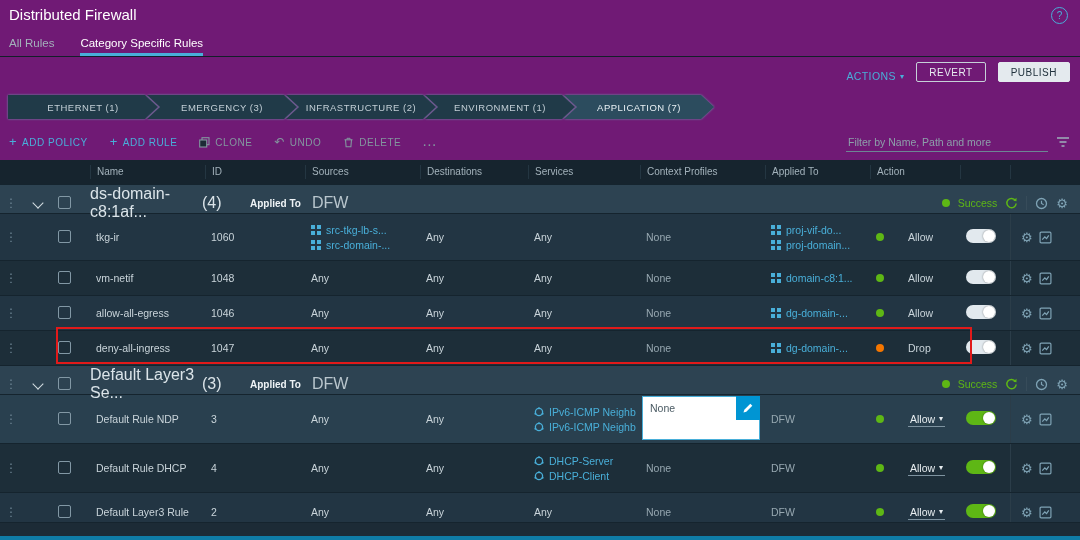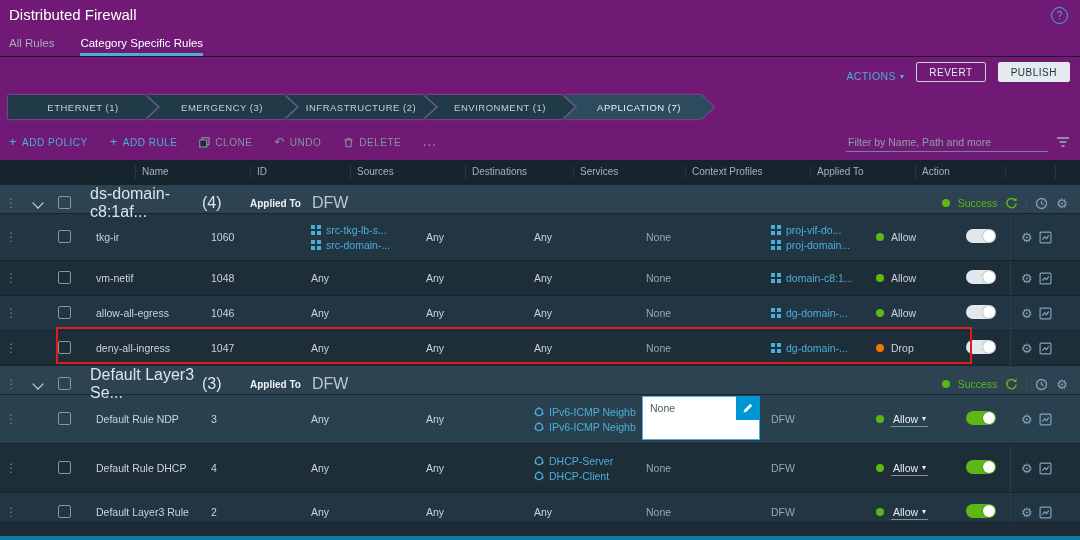--- a/index.html
+++ b/index.html
@@ -47,21 +47,21 @@
   .filterbox{margin-left:auto;margin-right:10px;display:flex;align-items:center;gap:8px;}
   .filterbox input{width:198px;background:transparent;border:none;border-bottom:1px solid #6d8694;
         color:#cfd9de;font-size:10.5px;font-family:"Liberation Sans",sans-serif;padding:3px 2px;outline:none;}
   .filterbox input::placeholder{color:#8da0aa;}
 
   
   .table{position:absolute;top:160px;left:0;right:0;}
   .row{display:grid;grid-template-columns:22px 30px 38px 115px 100px 115px 108px 112px 125px 105px 90px 50px 70px;
        align-items:center;border-bottom:1px solid #15242e;}
   .thead{height:24px;background:#16242e;}
-  .thead .hc{font-size:10px;color:#a3b2bb;padding-left:6px;border-left:1px solid #243642;height:14px;line-height:14px;margin-left:45px;}
+  .thead .hc{font-size:10px;color:#a3b2bb;padding-left:6px;border-left:1px solid #243642;height:14px;line-height:14px;}
   .thead .hc.noline{border-left:none;}
   .sec{height:28px;background:#2d4352;}
   .rr{background:#223543;}
   .rr.dark{background:#1d2e39;}
   .rr.sel{background:#29404f;}
   .h34{height:34px;} .h46{height:46px;} .h48{height:48px;} .h38{height:38px;}
   .c{padding-left:6px;overflow:hidden;white-space:nowrap;font-size:10.5px;color:#c9d4da;}
   .dots{color:#6f8796;font-size:12px;text-align:center;padding-left:0;cursor:pointer;}
   .cb{width:11px;height:11px;border:1px solid #8298a5;border-radius:2px;display:inline-block;cursor:pointer;background:transparent;}
   .chev{width:7px;height:7px;border-right:1.5px solid #d4dde2;border-bottom:1.5px solid #d4dde2;
@@ -76,21 +76,21 @@
   .secname .ct{width:48px;color:#dbe4e9;}
   .secname .al{width:62px;color:#eef3f6;font-weight:bold;font-size:10px;}
   .secname .av{color:#b9c6cd;}
   .statcell{grid-column:10 / span 4;display:flex;align-items:center;justify-content:flex-end;gap:8px;padding-right:12px;}
   .grn{color:#5eb715;font-size:10.5px;}
   .dot{width:8px;height:8px;border-radius:50%;display:inline-block;flex:0 0 auto;}
   .dot.g{background:#5eb715;} .dot.o{background:#f57600;}
   .vdiv{width:1px;height:14px;background:#42586577;}
   .icn{width:13px;height:13px;color:#7fa3b5;cursor:pointer;flex:0 0 auto;}
   .gear{color:#7fa3b5;font-size:13px;cursor:pointer;line-height:13px;}
-  .actioncell{display:flex;align-items:center;gap:7px;}
+  .actioncell{display:flex;align-items:center;gap:24px;}
   .ddallow{display:flex;align-items:center;gap:4px;border-bottom:1px solid #7e93a0;padding:1px 2px;cursor:pointer;color:#e8eef1;}
   .caret{font-size:8px;color:inherit;}
   .tg{width:30px;height:14px;border-radius:8px;background:#e2e9ee;position:relative;display:inline-block;cursor:pointer;}
   .tg::after{content:"";position:absolute;right:1px;top:1px;width:12px;height:12px;border-radius:50%;
              background:#ffffff;box-shadow:0 0 2px rgba(0,0,0,.45);}
   .tg.on{background:#5eb715;}
   .iconpair{display:flex;align-items:center;gap:6px;border-left:1px solid #2b3d49;height:100%;padding-left:10px;}
 
   
   .popup{position:absolute;left:642px;top:396px;width:116px;height:42px;background:#ffffff;

